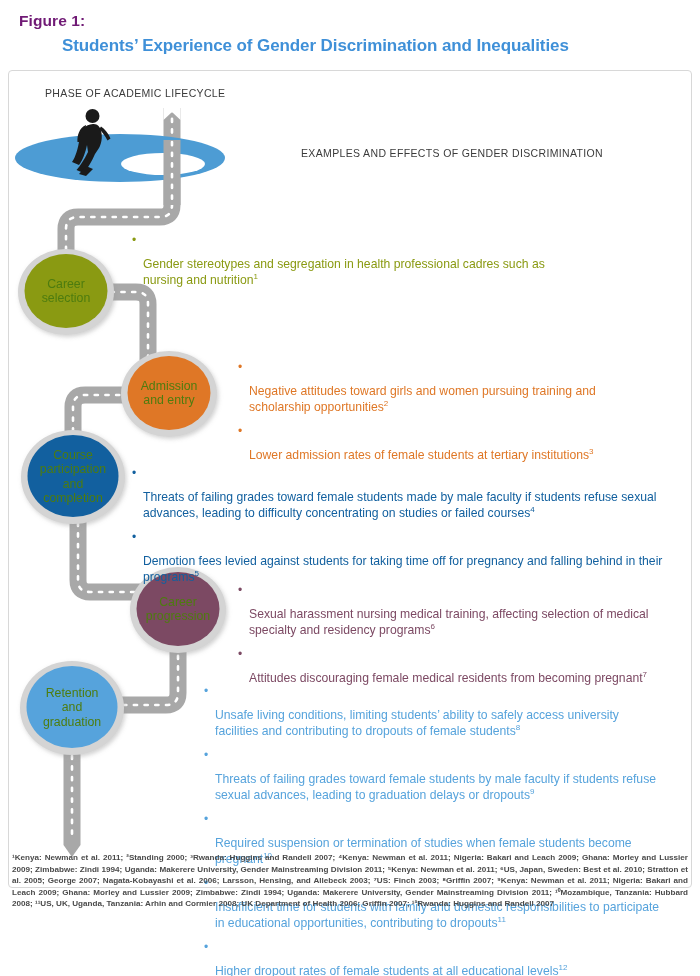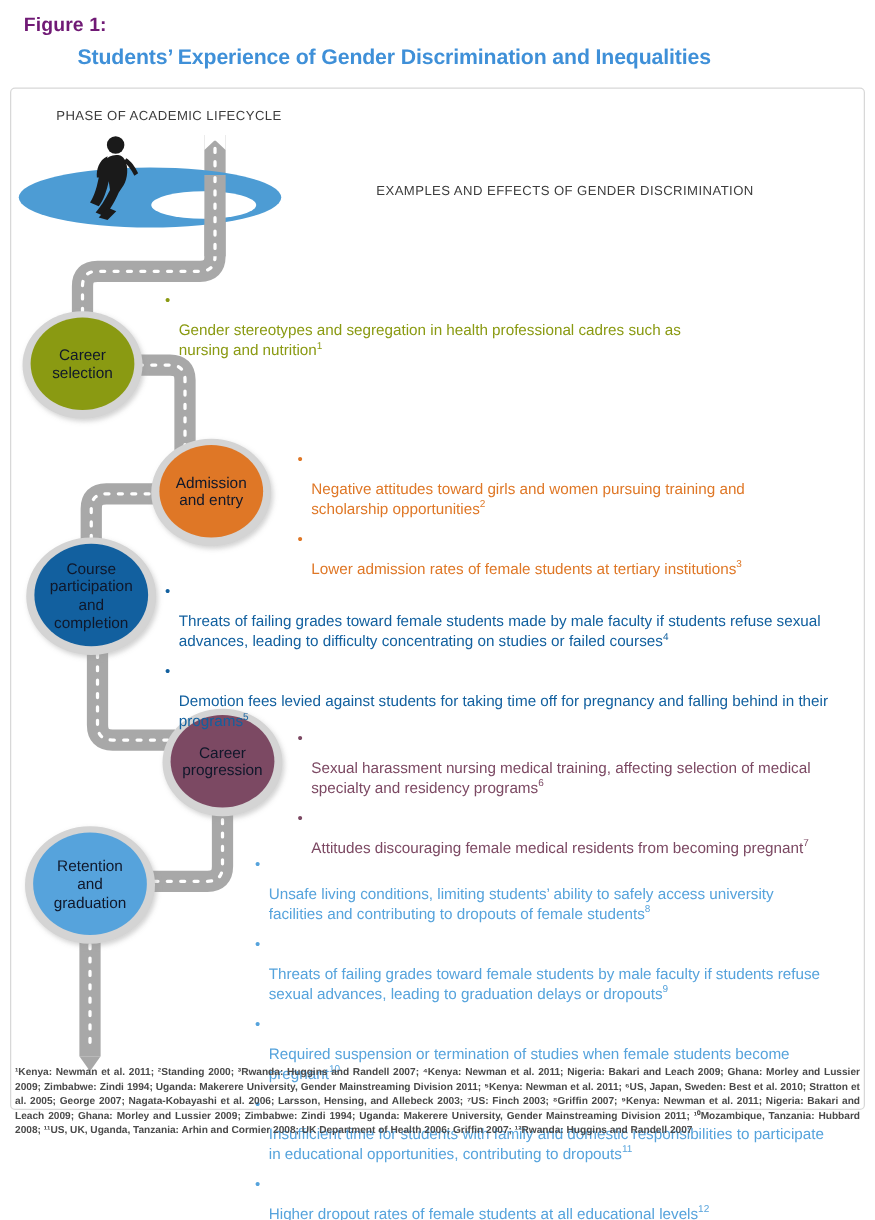--- a/index.html
+++ b/index.html
@@ -30,21 +30,21 @@
     position:absolute;font-size:10.5px;color:#3b3b3b;
     letter-spacing:0.35px;font-weight:400;padding-left:12px;
   }
   #phase-head{left:33px;top:87px;}
   #examples-head{left:289px;top:147px;}
 
   svg.diagram{position:absolute;left:0;top:0;width:700px;height:976px;
     pointer-events:none;}
 
   .node-label{
-    position:absolute;color:#0f172a;text-align:center;
+    position:absolute;color:#4d7c0f;text-align:center;
     font-size:12.3px;line-height:14.4px;
     font-family:"Liberation Sans", sans-serif;
   }
 
   .bullets{position:absolute;}
   .bullet{
     display:flex;font-size:12.2px;line-height:15.5px;
     margin-bottom:9px;
   }
   .bullet .dot{

